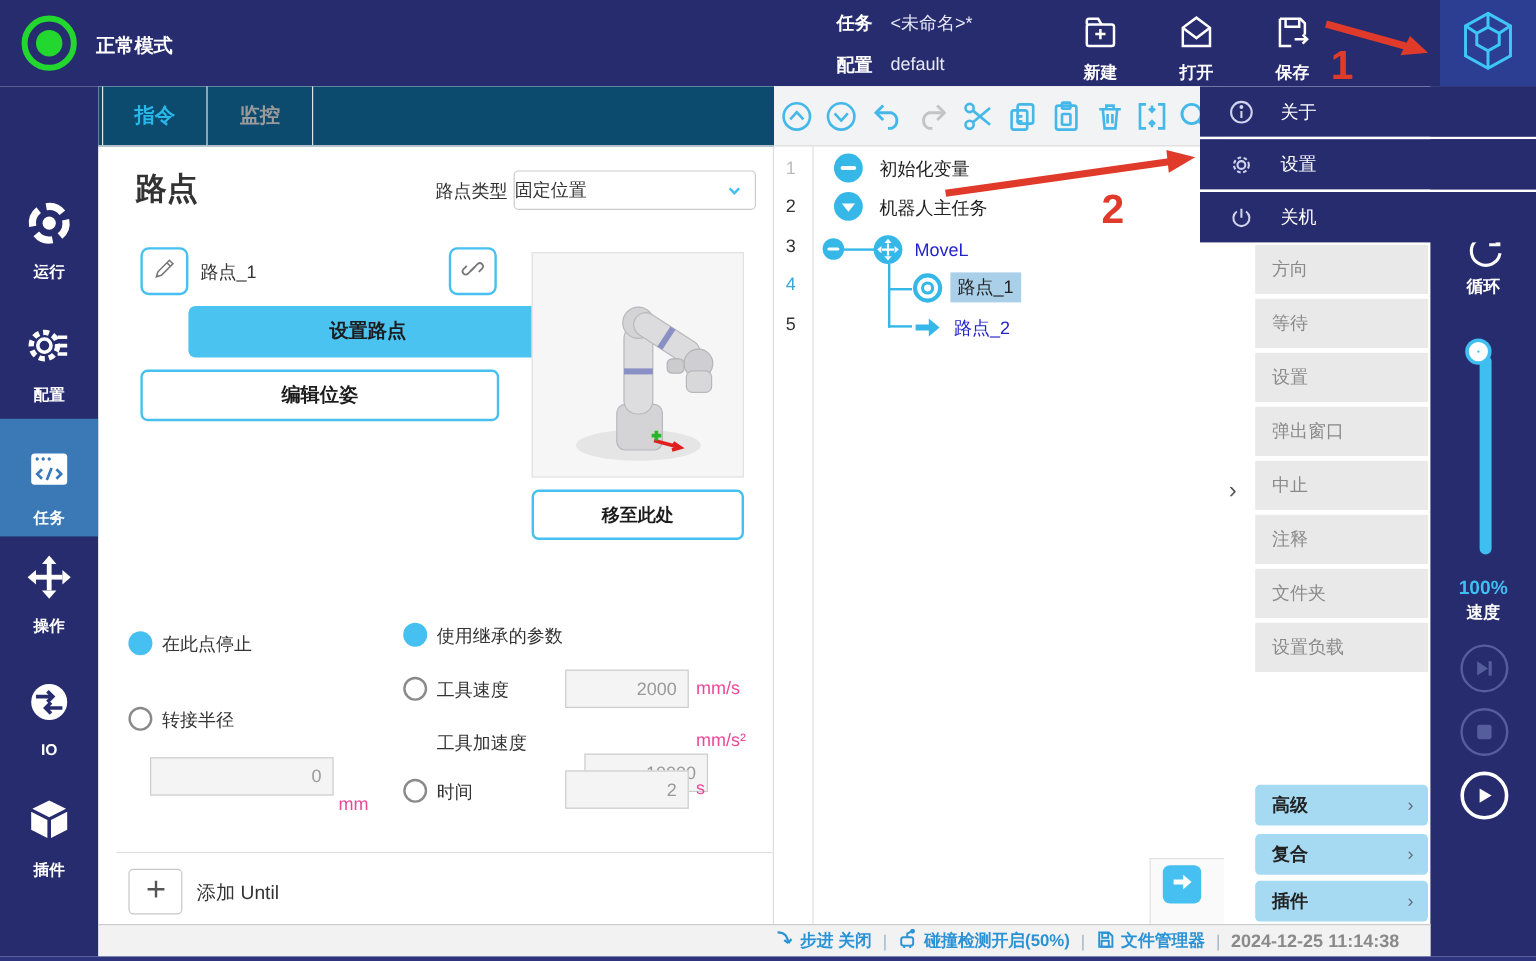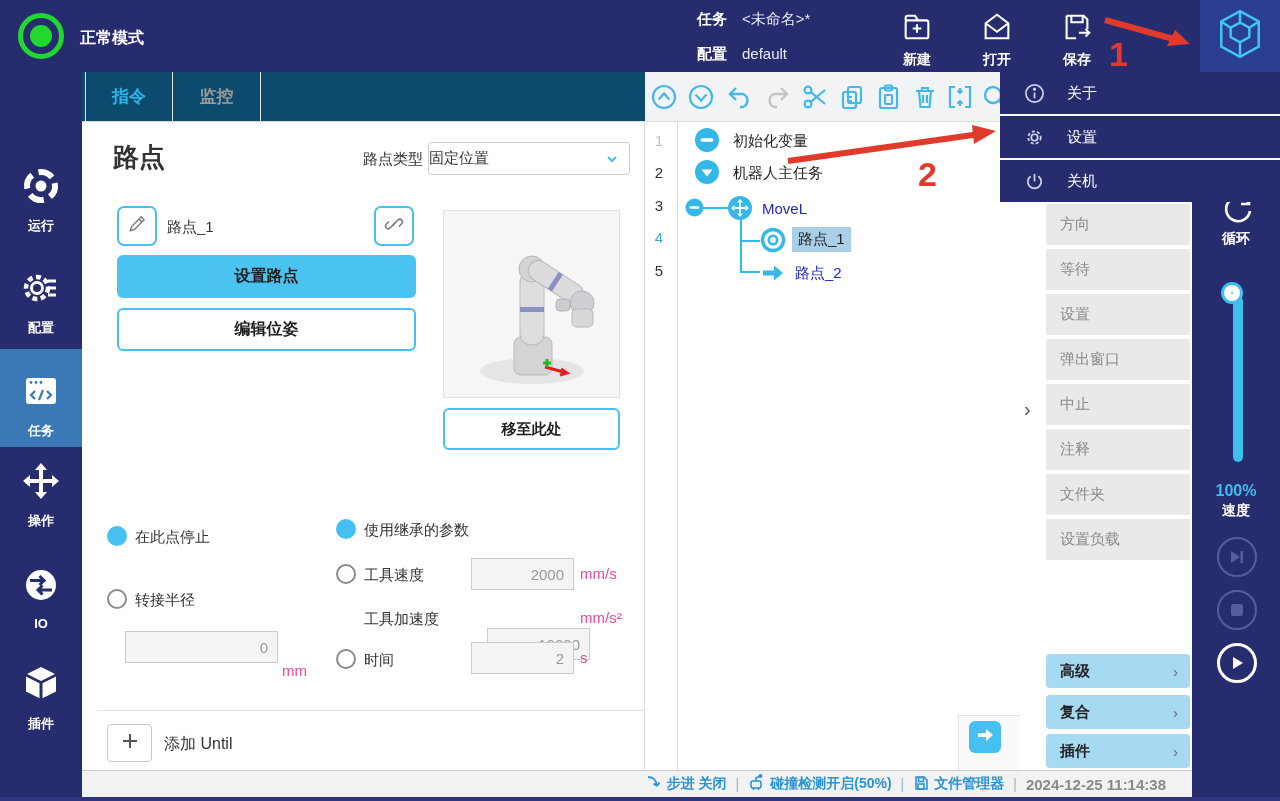--- a/index.html
+++ b/index.html
@@ -34,21 +34,21 @@
   
   .main-panel { left:82px; top:72px; width:563px; height:698px; background:#fff; border-right:1px solid #ddd; }
   .tabbar { position:absolute; left:0; top:0; width:563px; height:50px; background:#0c4a6e; border-bottom:1px solid #ddd; }
   .tab { position:absolute; top:0; height:49px; width:88px; display:flex; align-items:center; justify-content:center; font-size:17px; font-weight:bold; color:#9a9a9a; border-right:1px solid #e2e2e2; cursor:pointer; }
   .tab.active { color:#29b6e8; }
   .tab:first-child{ border-left:1px solid #e2e2e2; }
   .panel-title { left:31px; top:68px; font-size:26px; font-weight:bold; color:#333; }
   .field-label { font-size:15px; color:#333; }
   .select { left:346px; top:70px; width:202px; height:33px; border:1px solid #ccc; border-radius:4px; background:#fff; display:flex; align-items:center; padding-left:0; font-size:15px; color:#333; cursor:pointer; }
   .iconbtn { width:40px; height:40px; border:2px solid #45c0f0; border-radius:7px; background:#fff; display:flex; align-items:center; justify-content:center; cursor:pointer; }
-  .btn-fill { background:#4ac3f0; border:none; border-radius:6px; font-size:16px; font-weight:bold; color:#1c1c1c; display:flex; align-items:center; justify-content:center; cursor:pointer; }
+  .btn-fill { background:#4ac3f0; border:none; border-radius:6px; font-size:16px; font-weight:bold; color:#1c1c1c; display:flex; align-items:center; justify-content:center; cursor:pointer;margin-left:40px; }
   .btn-outline { background:#fff; border:2px solid #45c0f0; border-radius:6px; font-size:16px; font-weight:bold; color:#1c1c1c; display:flex; align-items:center; justify-content:center; cursor:pointer; }
   .robot-box { left:361px; top:138px; width:177px; height:188px; background:#f6f6f6; border:1px solid #e2e2e2; }
   .radio { width:20px; height:20px; border-radius:50%; border:2px solid #8a8a8a; background:#fff; cursor:pointer; }
   .radio.on { border:none; background:#45c0f0; }
   .rlabel { font-size:15px; color:#333; }
   .ginput { background:#f4f4f4; border:1px solid #ccc; color:#999; text-align:right; padding-right:9px; font-size:15px; font-family:"Liberation Sans","DejaVu Sans",sans-serif; }
   .unit { font-size:15px; color:#ec4899; }
   .sep-line { border-top:1px solid #e0e0e0; }
   .plusbtn { width:45px; height:38px; border:1px solid #c7c7c7; border-radius:4px; background:#fff; display:flex; align-items:center; justify-content:center; cursor:pointer; }
 

